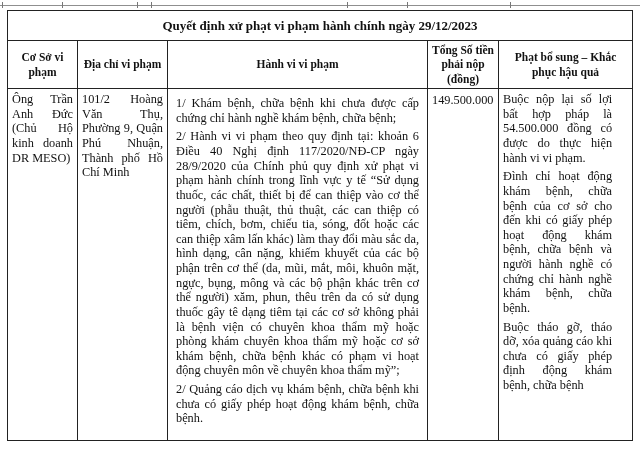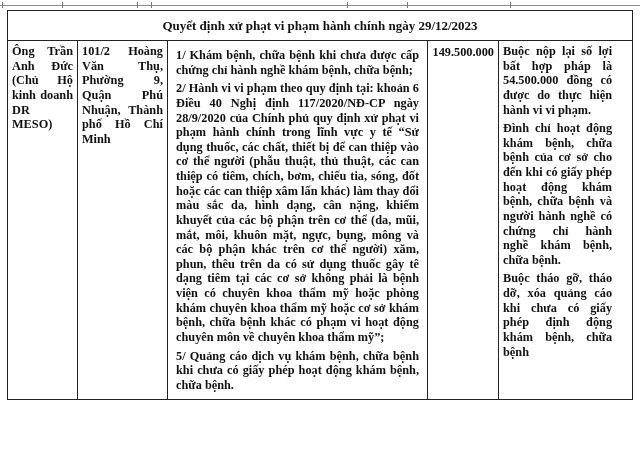--- a/index.html
+++ b/index.html
@@ -61,30 +61,29 @@
     padding: 2px 4px;
     line-height: 1.25;
   }
   tbody td.cell {
     vertical-align: top;
     font-size: 12.3px;
     line-height: 1.19;
     padding: 3px 4px;
     text-align: justify;
     height: 352px;
-    font-weight: bold;
   }
   td.cell p {
     margin: 4px;
   }
   td.cell.penalties p {
     margin: 0 16px 4px 0;
   }
   td.cell.amount {
-    text-align: right;
+    text-align: left;
     padding-top: 4px;
   }
   td.cell.amount .amount-value {
     font-size: 12.3px;
   }
 </style>
 </head>
 <body>
 
 <div class="remnant-top">
@@ -102,29 +101,36 @@
     <col style="width:70px">
     <col style="width:90px">
     <col style="width:260px">
     <col style="width:71px">
     <col style="width:134px">
   </colgroup>
   <thead>
     <tr>
       <th colspan="5" class="title-cell">Quyết định xử phạt vi phạm hành chính ngày 29/12/2023</th>
     </tr>
+    <tr class="header-row">
+      <th>Cơ Sở vi phạm</th>
+      <th>Địa chỉ vi phạm</th>
+      <th>Hành vi vi phạm</th>
+      <th>Tổng Số tiền phải nộp (đồng)</th>
+      <th>Phạt bổ sung – Khắc phục hậu quả</th>
+    </tr>
   </thead>
   <tbody>
     <tr>
       <td class="cell violator">Ông Trần Anh Đức (Chủ Hộ kinh doanh DR MESO)</td>
       <td class="cell address">101/2 Hoàng Văn Thụ, Phường 9, Quận Phú Nhuận, Thành phố Hồ Chí Minh</td>
       <td class="cell violations">
           <p>1/ Khám bệnh, chữa bệnh khi chưa được cấp chứng chỉ hành nghề khám bệnh, chữa bệnh;</p>
           <p>2/ Hành vi vi phạm theo quy định tại: khoản 6 Điều 40 Nghị định 117/2020/NĐ-CP ngày 28/9/2020 của Chính phủ quy định xử phạt vi phạm hành chính trong lĩnh vực y tế “Sử dụng thuốc, các chất, thiết bị để can thiệp vào cơ thể người (phẫu thuật, thủ thuật, các can thiệp có tiêm, chích, bơm, chiếu tia, sóng, đốt hoặc các can thiệp xâm lấn khác) làm thay đổi màu sắc da, hình dạng, cân nặng, khiếm khuyết của các bộ phận trên cơ thể (da, mũi, mắt, môi, khuôn mặt, ngực, bụng, mông và các bộ phận khác trên cơ thể người) xăm, phun, thêu trên da có sử dụng thuốc gây tê dạng tiêm tại các cơ sở không phải là bệnh viện có chuyên khoa thẩm mỹ hoặc phòng khám chuyên khoa thẩm mỹ hoặc cơ sở khám bệnh, chữa bệnh khác có phạm vi hoạt động chuyên môn về chuyên khoa thẩm mỹ”;</p>
-          <p>5/ Quảng cáo dịch vụ khám bệnh, chữa bệnh khi chưa có giấy phép hoạt động khám bệnh, chữa bệnh.</p>
+          <p>2/ Quảng cáo dịch vụ khám bệnh, chữa bệnh khi chưa có giấy phép hoạt động khám bệnh, chữa bệnh.</p>
         </td>
       <td class="cell amount">
         <span class="amount-value">149.500.000</span>
       </td>
       <td class="cell penalties">
           <p>Buộc nộp lại số lợi bất hợp pháp là 54.500.000 đồng có được do thực hiện hành vi vi phạm.</p>
           <p>Đình chỉ hoạt động khám bệnh, chữa bệnh của cơ sở cho đến khi có giấy phép hoạt động khám bệnh, chữa bệnh và người hành nghề có chứng chỉ hành nghề khám bệnh, chữa bệnh.</p>
           <p>Buộc tháo gỡ, tháo dỡ, xóa quảng cáo khi chưa có giấy phép định động khám bệnh, chữa bệnh</p>
         </td>
     </tr>

